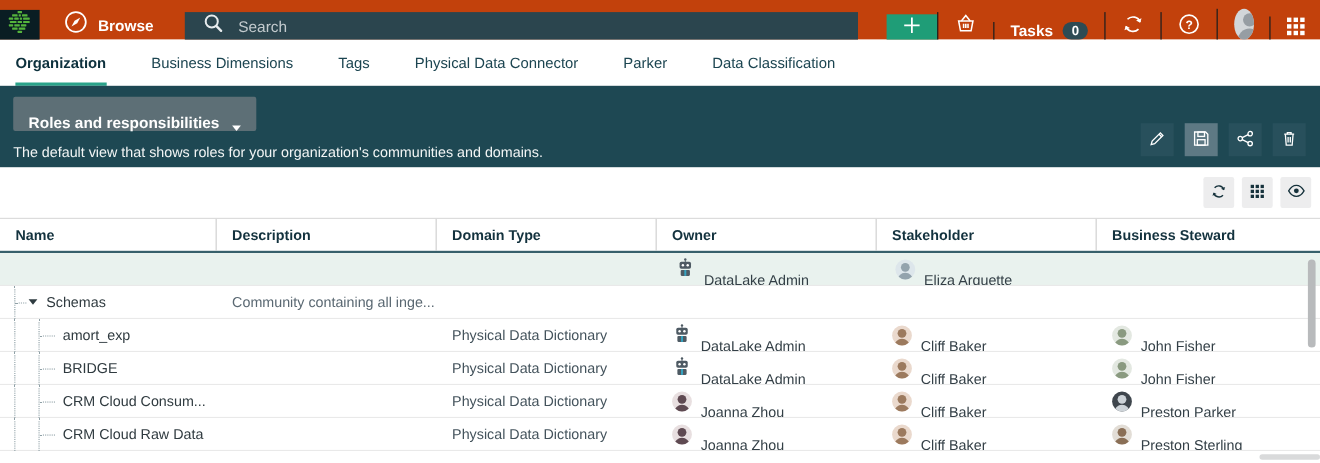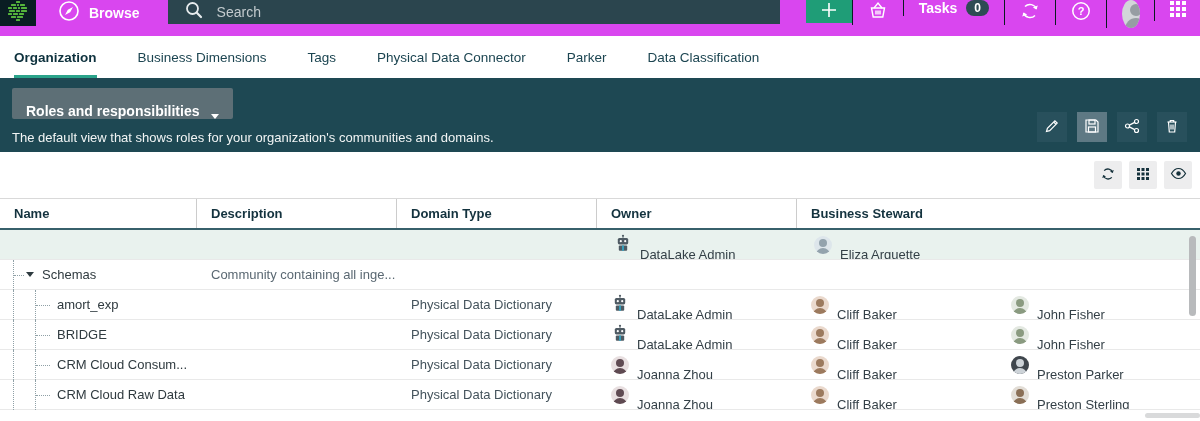--- a/index.html
+++ b/index.html
@@ -3,21 +3,21 @@
 <meta charset="utf-8">
 <style>
   * { margin:0; padding:0; box-sizing:border-box; }
   html,body { background:#fff; }
   .page {
     width:1200px; height:421px; position:relative; overflow:hidden;
     font-family:"Liberation Sans", sans-serif; background:#fff;
   }
 
   
-  .topbar { height:36px; background:#d946ef; display:flex; align-items:flex-start; color:#fff; }
+  .topbar { height:36px; background:#c2410c; display:flex; align-items:flex-end; color:#fff; }
   .logo { width:36px; background:#0a1d23; display:flex; align-items:center; justify-content:center; cursor:pointer; }
   .browse { display:flex; align-items:center; gap:9px; padding:0 28px 0 22px; cursor:pointer; }
   .browse-label { font-size:14px; font-weight:bold; color:#fff; }
   .searchbox { flex:0 0 612px; background:#2b454e; display:flex; align-items:center; gap:13px; padding:0 16px; }
   .searchbox input { flex:1; background:transparent; border:none; outline:none; color:#e2e8ea; font-size:14px; font-family:inherit; }
   .searchbox input::placeholder { color:#c3cbce; }
   .tb-spacer { flex:1; }
   .tb-btn { border:none; background:transparent; display:flex; align-items:center; justify-content:center; cursor:pointer; border-left:1px solid #091a20; }
   .tb-plus { width:46px; background:#1f9d77; border-left:none; }
   .tb-sq { width:51px; }
@@ -308,20 +308,23 @@
         </div>
         <div class="th c1">
           <span>Description</span>
         </div>
         <div class="th c2">
           <span>Domain Type</span>
         </div>
         <div class="th c3">
           <span>Owner</span>
         </div>
+        <div class="th c4">
+          <span>Stakeholder</span>
+        </div>
         <div class="th c5">
           <span>Business Steward</span>
         </div>
       </div>
     <div id="rows">
         <div class="trow hl">
           <div class="cell c1 desc-text"></div>
           <div class="cell c2 domain-text"></div>
           <div class="cellp c3">
             <span class="person"></span>

